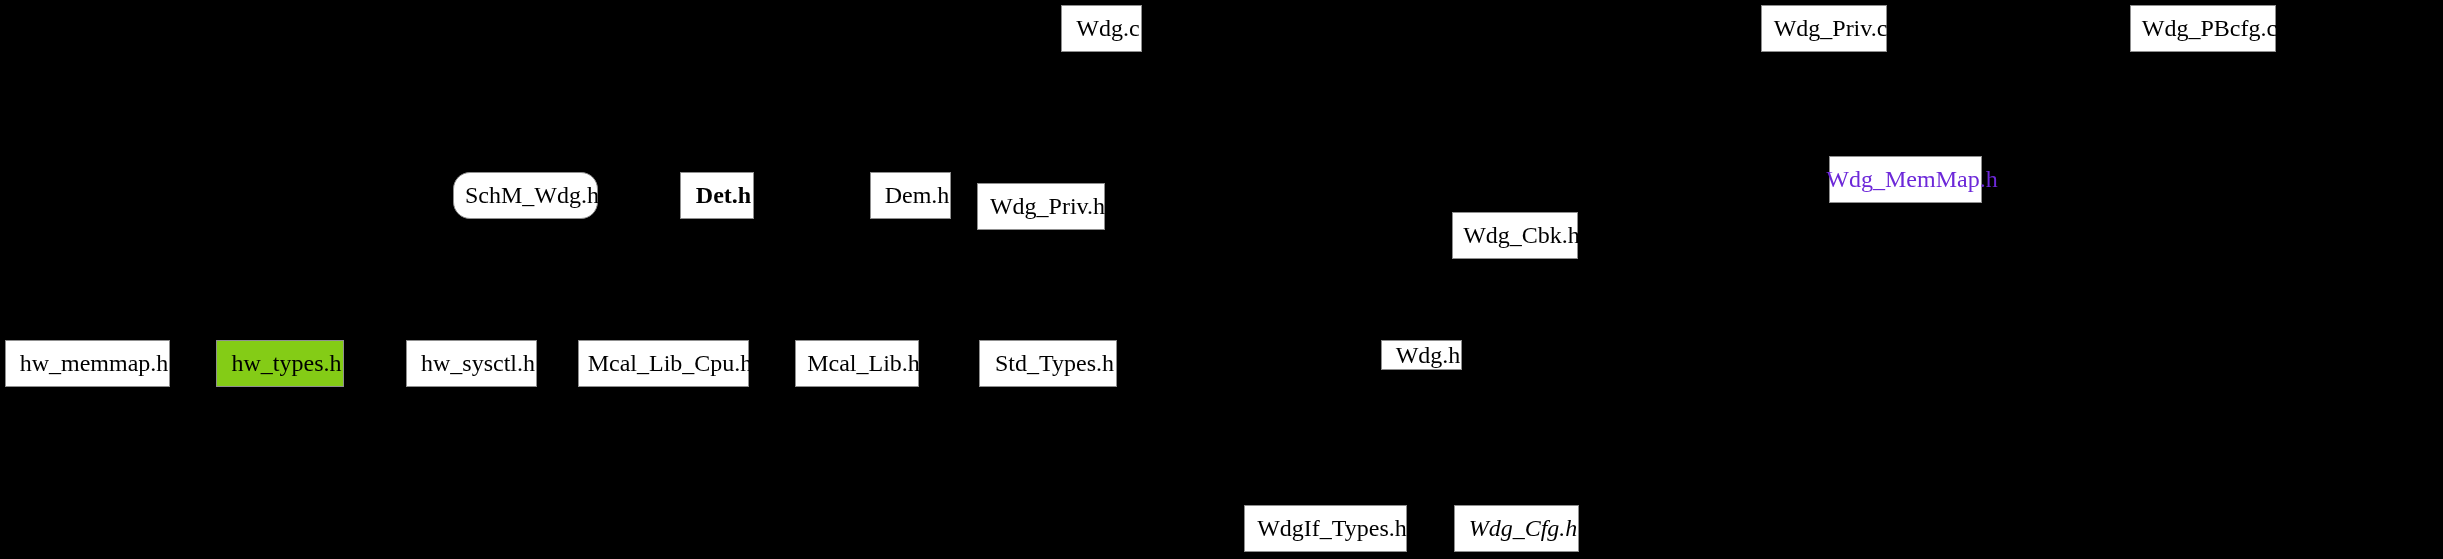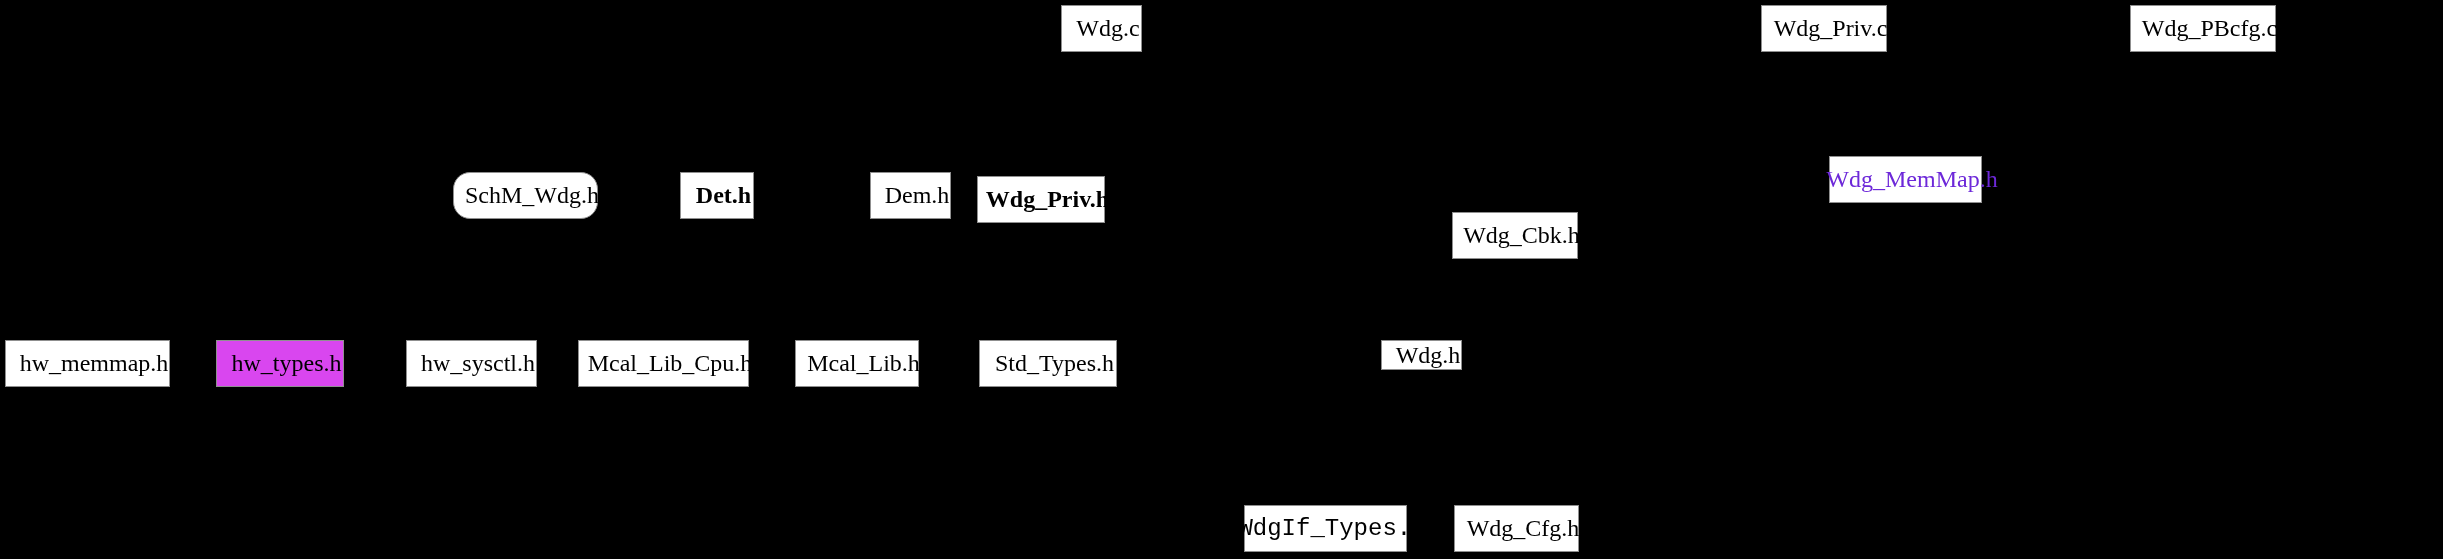--- a/index.html
+++ b/index.html
@@ -37,25 +37,25 @@
 </head>
 <body>
 
 <div class="graph-canvas" id="graph-canvas" style="background: rgb(0, 0, 0);">
     <div class="graph-node" style="left: 1061px; top: 5px; width: 81px; height: 47px; background: rgb(255, 255, 255); border-color: rgb(143, 143, 143); color: rgb(0, 0, 0);">Wdg.c</div>
     <div class="graph-node" style="left: 1761px; top: 5px; width: 126px; height: 47px; background: rgb(255, 255, 255); border-color: rgb(143, 143, 143); color: rgb(0, 0, 0);">Wdg_Priv.c</div>
     <div class="graph-node" style="left: 2130px; top: 5px; width: 146px; height: 47px; background: rgb(255, 255, 255); border-color: rgb(143, 143, 143); color: rgb(0, 0, 0);">Wdg_PBcfg.c</div>
     <div class="graph-node" style="left: 453px; top: 172px; width: 145px; height: 47px; background: rgb(255, 255, 255); border-color: rgb(143, 143, 143); color: rgb(0, 0, 0); border-radius: 17px;">SchM_Wdg.h</div>
     <div class="graph-node" style="left: 680px; top: 172px; width: 74px; height: 47px; background: rgb(255, 255, 255); border-color: rgb(143, 143, 143); color: rgb(0, 0, 0); font-weight: bold;">Det.h</div>
     <div class="graph-node" style="left: 870px; top: 172px; width: 81px; height: 47px; background: rgb(255, 255, 255); border-color: rgb(143, 143, 143); color: rgb(0, 0, 0);">Dem.h</div>
-    <div class="graph-node" style="left: 977px; top: 176px; width: 128px; height: 47px; background: rgb(255, 255, 255); border-color: rgb(143, 143, 143); color: rgb(0, 0, 0); font-weight: bold;">Wdg_Priv.h</div>
+    <div class="graph-node" style="left: 977px; top: 183px; width: 128px; height: 47px; background: rgb(255, 255, 255); border-color: rgb(143, 143, 143); color: rgb(0, 0, 0);">Wdg_Priv.h</div>
     <div class="graph-node" style="left: 1452px; top: 172px; width: 126px; height: 47px; background: rgb(255, 255, 255); border-color: rgb(143, 143, 143); color: rgb(0, 0, 0); margin-top: 40px;">Wdg_Cbk.h</div>
     <div class="graph-node" style="left: 1829px; top: 156px; width: 153px; height: 47px; background: rgb(255, 255, 255); border-color: rgb(143, 143, 143); color: #6d28d9;">Wdg_MemMap.h</div>
     <div class="graph-node" style="left: 5px; top: 340px; width: 165px; height: 47px; background: rgb(255, 255, 255); border-color: rgb(143, 143, 143); color: rgb(0, 0, 0);">hw_memmap.h</div>
-    <div class="graph-node" style="left: 216px; top: 340px; width: 128px; height: 47px; background: #d946ef; border-color: rgb(143, 143, 143); color: rgb(0, 0, 0);">hw_types.h</div>
+    <div class="graph-node" style="left: 216px; top: 340px; width: 128px; height: 47px; background: #84cc16; border-color: rgb(143, 143, 143); color: rgb(0, 0, 0);">hw_types.h</div>
     <div class="graph-node" style="left: 406px; top: 340px; width: 131px; height: 47px; background: rgb(255, 255, 255); border-color: rgb(143, 143, 143); color: rgb(0, 0, 0);">hw_sysctl.h</div>
     <div class="graph-node" style="left: 578px; top: 340px; width: 171px; height: 47px; background: rgb(255, 255, 255); border-color: rgb(143, 143, 143); color: rgb(0, 0, 0);">Mcal_Lib_Cpu.h</div>
     <div class="graph-node" style="left: 795px; top: 340px; width: 124px; height: 47px; background: rgb(255, 255, 255); border-color: rgb(143, 143, 143); color: rgb(0, 0, 0);">Mcal_Lib.h</div>
     <div class="graph-node" style="left: 979px; top: 340px; width: 138px; height: 47px; background: rgb(255, 255, 255); border-color: rgb(143, 143, 143); color: rgb(0, 0, 0);">Std_Types.h</div>
     <div class="graph-node" style="left: 1381px; top: 340px; width: 81px; height: 30px; background: rgb(255, 255, 255); border-color: rgb(143, 143, 143); color: rgb(0, 0, 0);">Wdg.h</div>
-    <div class="graph-node" style="left: 1244px; top: 505px; width: 163px; height: 47px; background: rgb(255, 255, 255); border-color: rgb(143, 143, 143); color: rgb(0, 0, 0); font-family: Liberation Mono, monospace;">WdgIf_Types.h</div>
-    <div class="graph-node" style="left: 1454px; top: 505px; width: 125px; height: 47px; background: rgb(255, 255, 255); border-color: rgb(143, 143, 143); color: rgb(0, 0, 0);">Wdg_Cfg.h</div>
+    <div class="graph-node" style="left: 1244px; top: 505px; width: 163px; height: 47px; background: rgb(255, 255, 255); border-color: rgb(143, 143, 143); color: rgb(0, 0, 0);">WdgIf_Types.h</div>
+    <div class="graph-node" style="left: 1454px; top: 505px; width: 125px; height: 47px; background: rgb(255, 255, 255); border-color: rgb(143, 143, 143); color: rgb(0, 0, 0); font-style: italic;">Wdg_Cfg.h</div>
   </div>
 
 </body></html>

